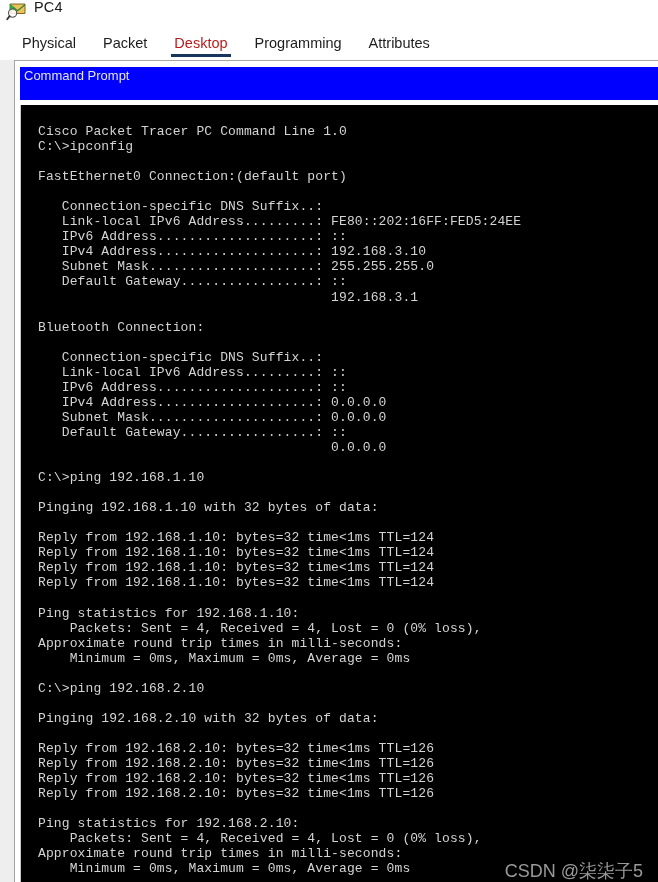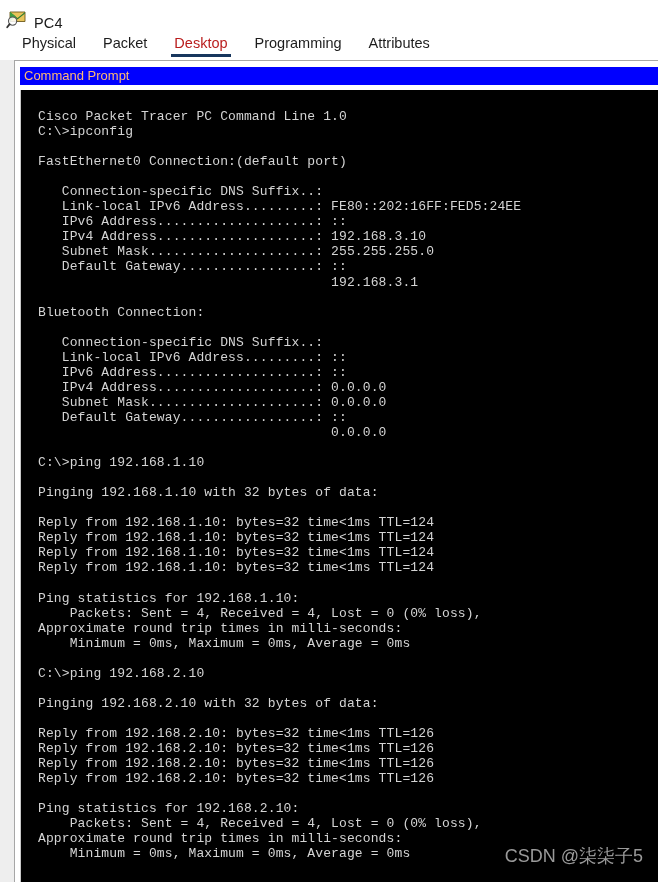--- a/index.html
+++ b/index.html
@@ -17,21 +17,21 @@
   }
 
   
   #window-titlebar {
     position: absolute;
     left: 0; top: 0;
     width: 658px;
     height: 30px;
     background: #ffffff;
     display: flex;
-    align-items: flex-end;
+    align-items: flex-start;
     padding-left: 6px;
     box-sizing: border-box;
   }
   #window-titlebar .wt-icon {
     width: 22px;
     height: 22px;
     position: relative;
     flex: 0 0 auto;
     margin-right: 6px;
   }
@@ -98,23 +98,23 @@
 
   
   #command-prompt-window {
     position: absolute;
     left: 5px; top: 6px;
     width: 639px;
     height: 816px;
     box-sizing: border-box;
   }
   #cmd-titlebar {
-    height: 18px;
+    height: 33px;
     background: #0000ff;
-    color: #fdba74;
+    color: #e5e5e5;
     font-size: 13px;
     line-height: 17px;
     padding-left: 4px;
     box-sizing: border-box;
     white-space: nowrap;
     overflow: hidden;
   }
   #cmd-spacer {
     height: 5px;
     background: #ffffff;

